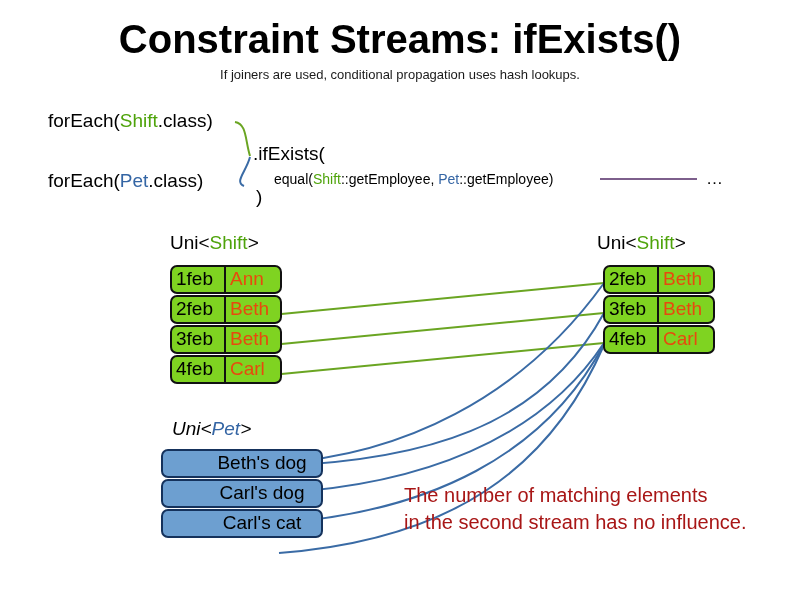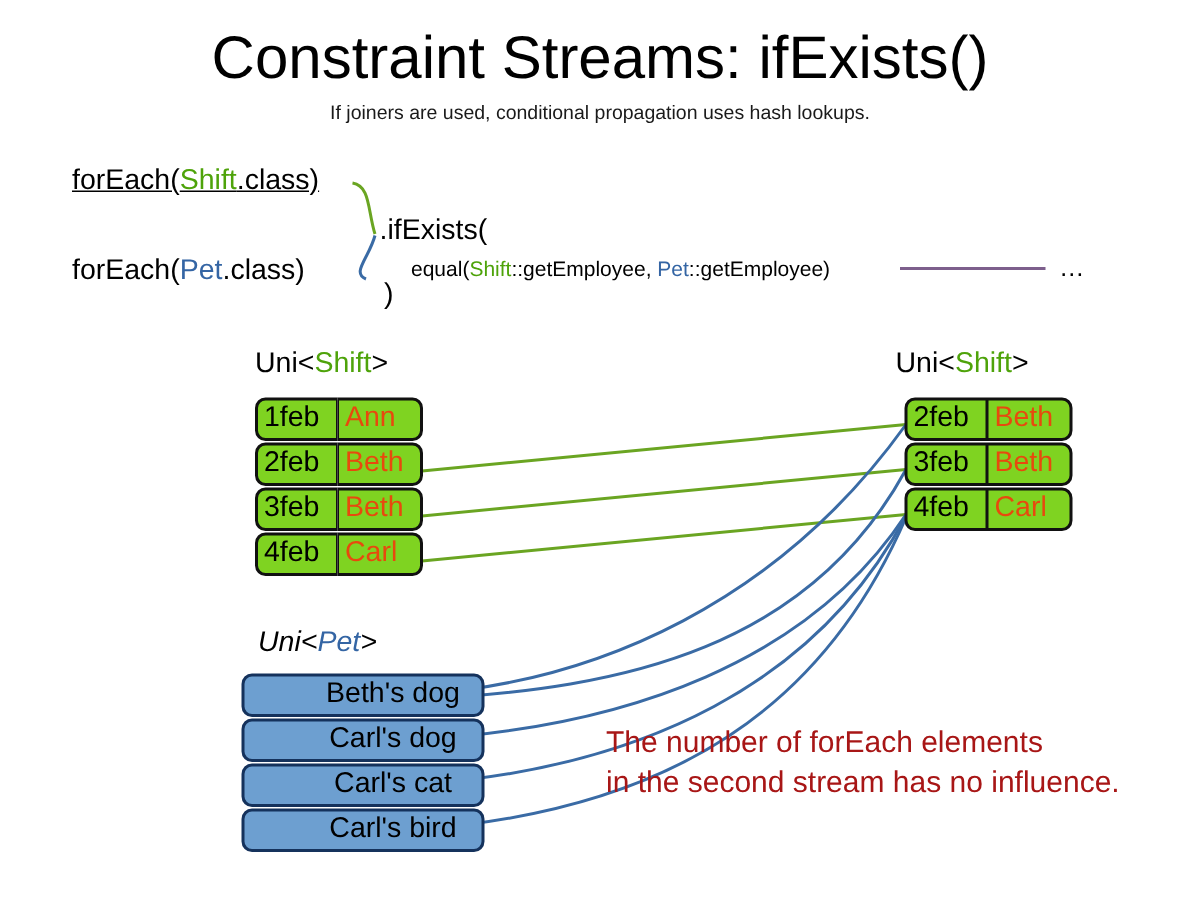--- a/index.html
+++ b/index.html
@@ -29,21 +29,21 @@
 
   
   #title {
     position: absolute;
     left: 0;
     top: 16px;
     width: 800px;
     text-align: center;
     font-size: 40px;
     line-height: 46px;
-    font-weight: normal;
+    font-weight: bold;
     color: #000000;
     white-space: nowrap;
   }
   #subtitle {
     position: absolute;
     left: 0;
     top: 66px;
     width: 800px;
     text-align: center;
     font-size: 13px;
@@ -52,21 +52,21 @@
   }
 
   
   .code-line {
     position: absolute;
     font-size: 19px;
     line-height: 22px;
     white-space: nowrap;
     color: #000000;
   }
-  #foreach-shift { left: 48px; top: 110px; text-decoration: underline; }
+  #foreach-shift { left: 48px; top: 110px; }
   #foreach-pet   { left: 48px; top: 170px; }
   #ifexists      { left: 253px; top: 143px; }
   #closeparen    { left: 256px; top: 186px; }
   #equal-line {
     position: absolute;
     left: 274px;
     top: 170px;
     font-size: 14px;
     line-height: 18px;
     white-space: nowrap;
@@ -254,23 +254,20 @@
   <div class="table" id="table-pet" style="left:161px; top:449px;">
     <div class="row row-pet">
       <div class="cell">Beth's dog</div>
     </div>
     <div class="row row-pet">
       <div class="cell">Carl's dog</div>
     </div>
     <div class="row row-pet">
       <div class="cell">Carl's cat</div>
     </div>
-    <div class="row row-pet">
-      <div class="cell">Carl's bird</div>
-    </div>
   </div>
 
   <div id="annotation">
-    <div>The number of forEach elements</div>
+    <div>The number of matching elements</div>
     <div>in the second stream has no influence.</div>
   </div>
 
 </div>
 
 </body></html>

